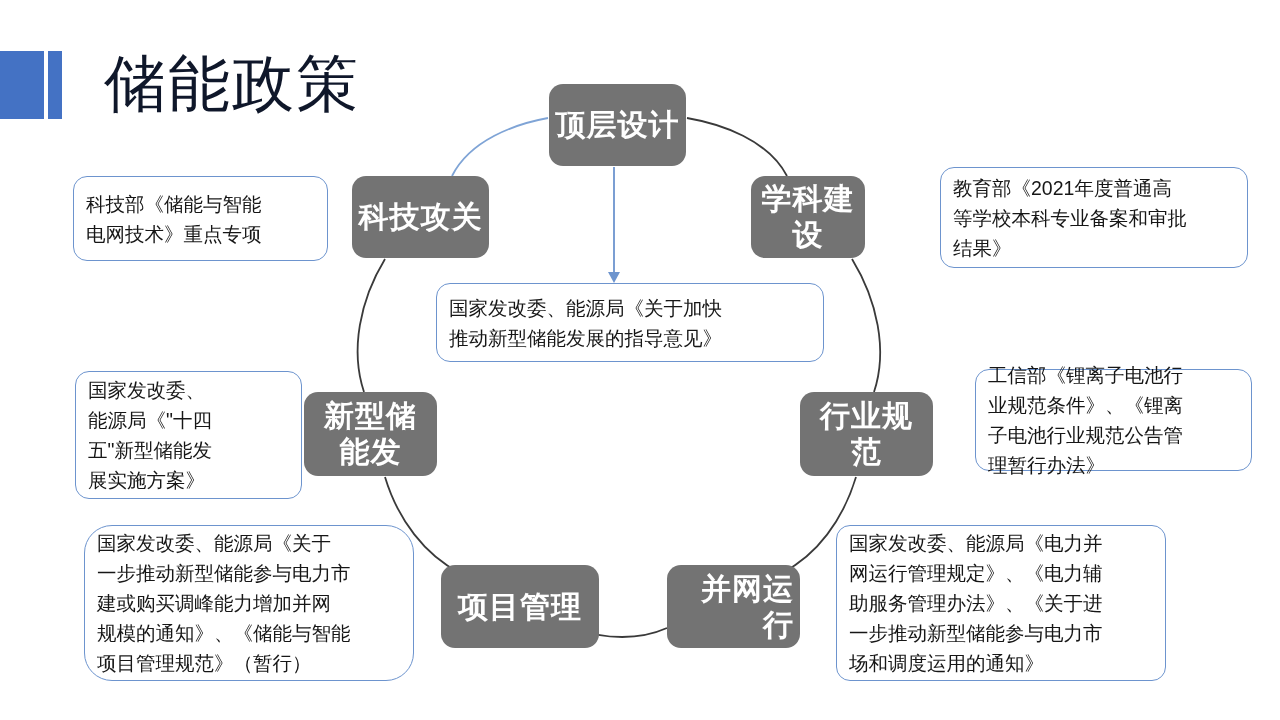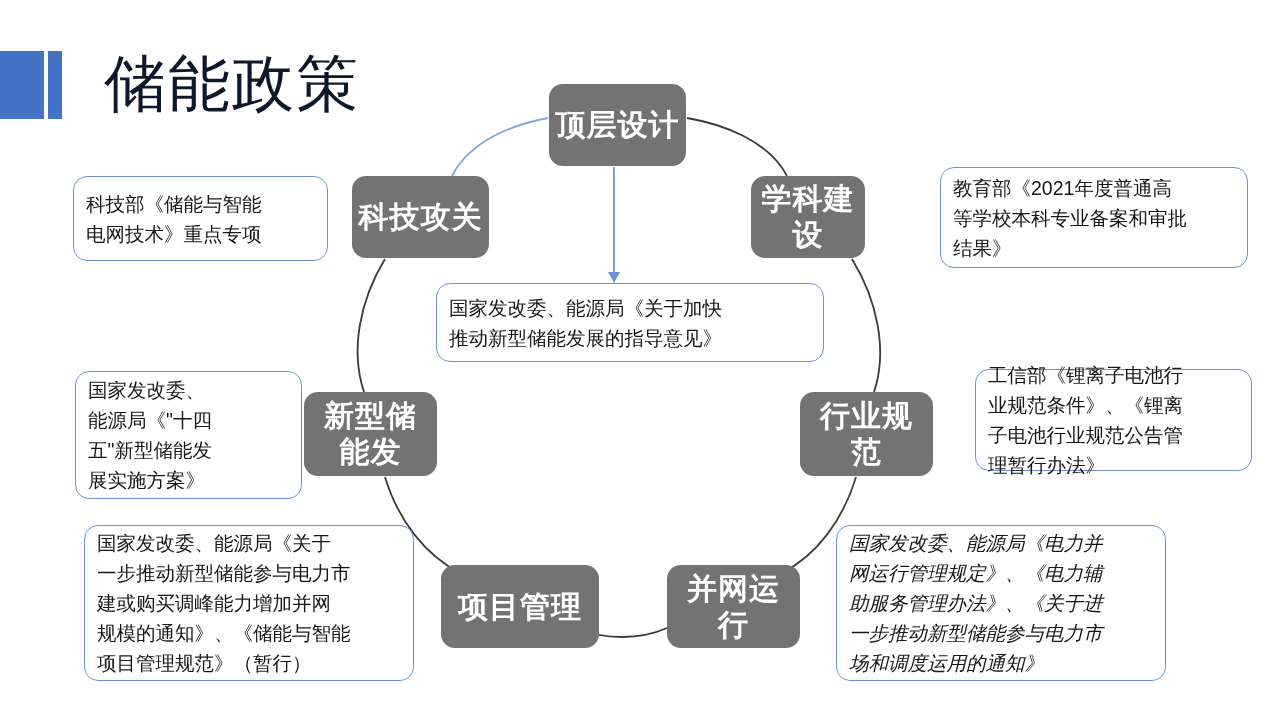--- a/index.html
+++ b/index.html
@@ -72,21 +72,21 @@
     box-sizing: border-box;
     padding: 4px 6px;
   }
 
   #node-top        { left: 549px; top: 84px;  width: 137px; height: 82px; }
   #node-kejigongguan { left: 352px; top: 176px; width: 137px; height: 82px; }
   #node-xueke      { left: 751px; top: 176px; width: 114px; height: 82px; font-family: Liberation Serif, serif; }
   #node-shishi     { left: 304px; top: 392px; width: 133px; height: 84px; }
   #node-hangye     { left: 800px; top: 392px; width: 133px; height: 84px; justify-content: flex-end; }
   #node-xiangmu    { left: 441px; top: 565px; width: 158px; height: 83px; }
-  #node-bingwang   { left: 667px; top: 565px; width: 133px; height: 83px; }
+  #node-bingwang   { left: 667px; top: 565px; width: 133px; height: 83px; text-align: right; }
 
   
   .callout {
     position: absolute;
     border: 1.6px solid #6D94CE;
     border-radius: 14px;
     background: #ffffff;
     color: #161616;
     font-size: 19.5px;
     line-height: 30px;
@@ -96,22 +96,22 @@
     display: flex;
     align-items: center;
   }
   .callout span { display: block; }
 
   #callout-center   { left: 413px; top: 283px;  width: 388px; height: 79px; margin-left: 23px; }
   #callout-keji     { left: 73px;  top: 176px;  width: 255px; height: 85px; }
   #callout-jiaoyu   { left: 940px; top: 167px;  width: 308px; height: 101px; }
   #callout-gongxin  { left: 975px; top: 369px;  width: 277px; height: 102px; }
   #callout-fagai    { left: 75px;  top: 371px;  width: 227px; height: 128px; }
-  #callout-bottomleft  { left: 84px;  top: 525px; width: 330px; height: 156px; }
-  #callout-bottomright { left: 836px; top: 525px; width: 330px; height: 156px; font-style: italic; }
+  #callout-bottomleft  { left: 84px;  top: 525px; width: 330px; height: 156px; border-radius: 28px; }
+  #callout-bottomright { left: 836px; top: 525px; width: 330px; height: 156px; }
 </style>
 </head>
 <body>
 
 <div id="page">
 
   <div id="title-accent-wide"></div>
   <div id="title-accent-narrow"></div>
   <div id="page-title">储能政策</div>
 

